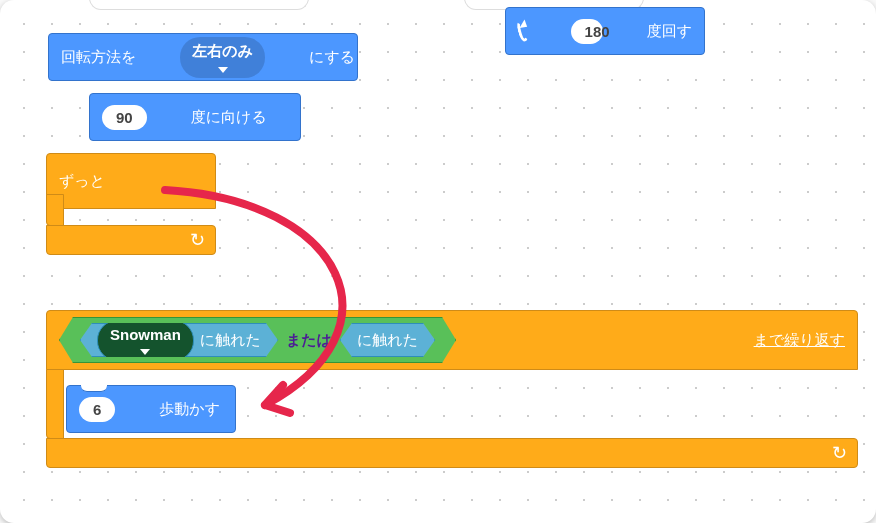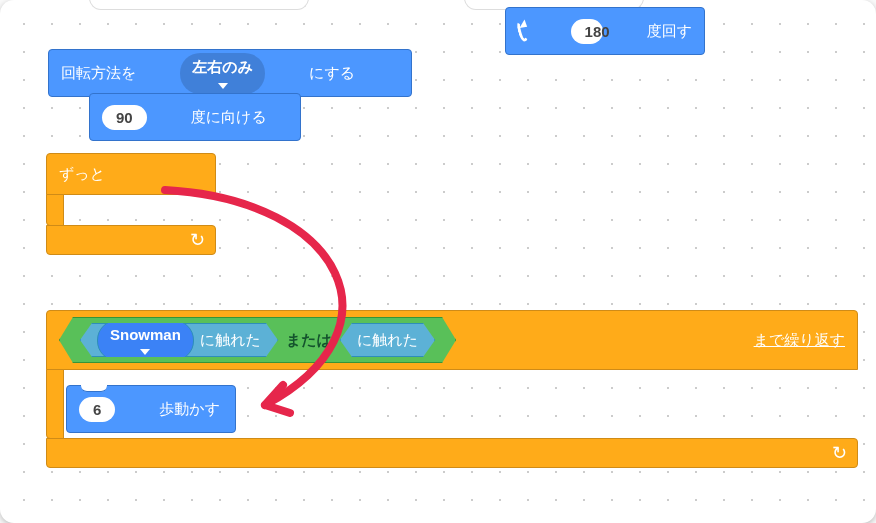--- a/index.html
+++ b/index.html
@@ -79,21 +79,21 @@
     border-radius: 20px;
     padding: 5px 12px;
     display: flex;
     align-items: center;
     gap: 6px;
     color: #fff;
     font-weight: 700;
     flex-direction: column;
   }
   .dropdown.sensing {
-    background: #3b82f6;
+    background: #14532d;
     border: 1px solid #2e8eb8;
   }
   .tri {
     width: 0; height: 0;
     border-left: 5px solid transparent;
     border-right: 5px solid transparent;
     border-top: 6px solid #fff;
   }
   .rotate-icon {
     width: 22px;
@@ -184,53 +184,53 @@
 
     <div class="white-edge" style="left:89px; top:-2px; width:220px;"></div>
     <div class="white-edge" style="left:464px; top:-2px; width:180px;"></div>
 
     <div class="block motion" style="left:505px; top:7px; width:200px;">
       <span class="rotate-icon"></span>
       <span class="pill">180</span>
       <span>度回す</span>
     </div>
 
-    <div class="block motion" style="left:48px; top:33px; width:364px;margin-top:16px;">
+    <div class="block motion" style="left:48px; top:33px; width:310px;">
       <span>回転方法を</span>
       <span class="dropdown">
         <span>左右のみ</span>
         <span class="tri"></span>
       </span>
       <span>にする</span>
     </div>
 
     <div class="block motion" style="left:89px; top:93px; width:212px;">
       <span class="pill">90</span>
       <span>度に向ける</span>
     </div>
 
-    <div class="c-block-top" style="left:46px; top:153px; width:170px; height:42px;">
+    <div class="c-block-top" style="left:46px; top:153px; width:170px; height:56px;">
       <span>ずっと</span>
     </div>
     <div class="c-arm" style="left:46px; top:194px; height:32px;"></div>
     <div class="c-bottom" style="left:46px; top:225px; width:170px;">
       <span class="loop-arrow">↻</span>
     </div>
 
     <div class="c-block-top" style="left:46px; top:310px; width:812px; height:60px; gap:10px;">
 
       <div class="operator-hex" style="position:relative; height:46px;">
         <div class="sensing-hex">
           <span class="dropdown sensing">
             <span>Snowman</span>
             <span class="tri"></span>
           </span>
           <span>に触れた</span>
         </div>
-        <span style="color:#14532d;font-weight:600;">または</span>
+        <span style="color:#4c1d95;font-weight:600;">または</span>
         <div class="sensing-hex">
           <span>に触れた</span>
         </div>
       </div>
       <span style="margin-left:auto;text-decoration:underline;">まで繰り返す</span>
     </div>
     <div class="c-arm" style="left:46px; top:369px; height:70px;"></div>
     <div class="c-bottom" style="left:46px; top:438px; width:812px;">
       <span class="loop-arrow">↻</span>
     </div>

